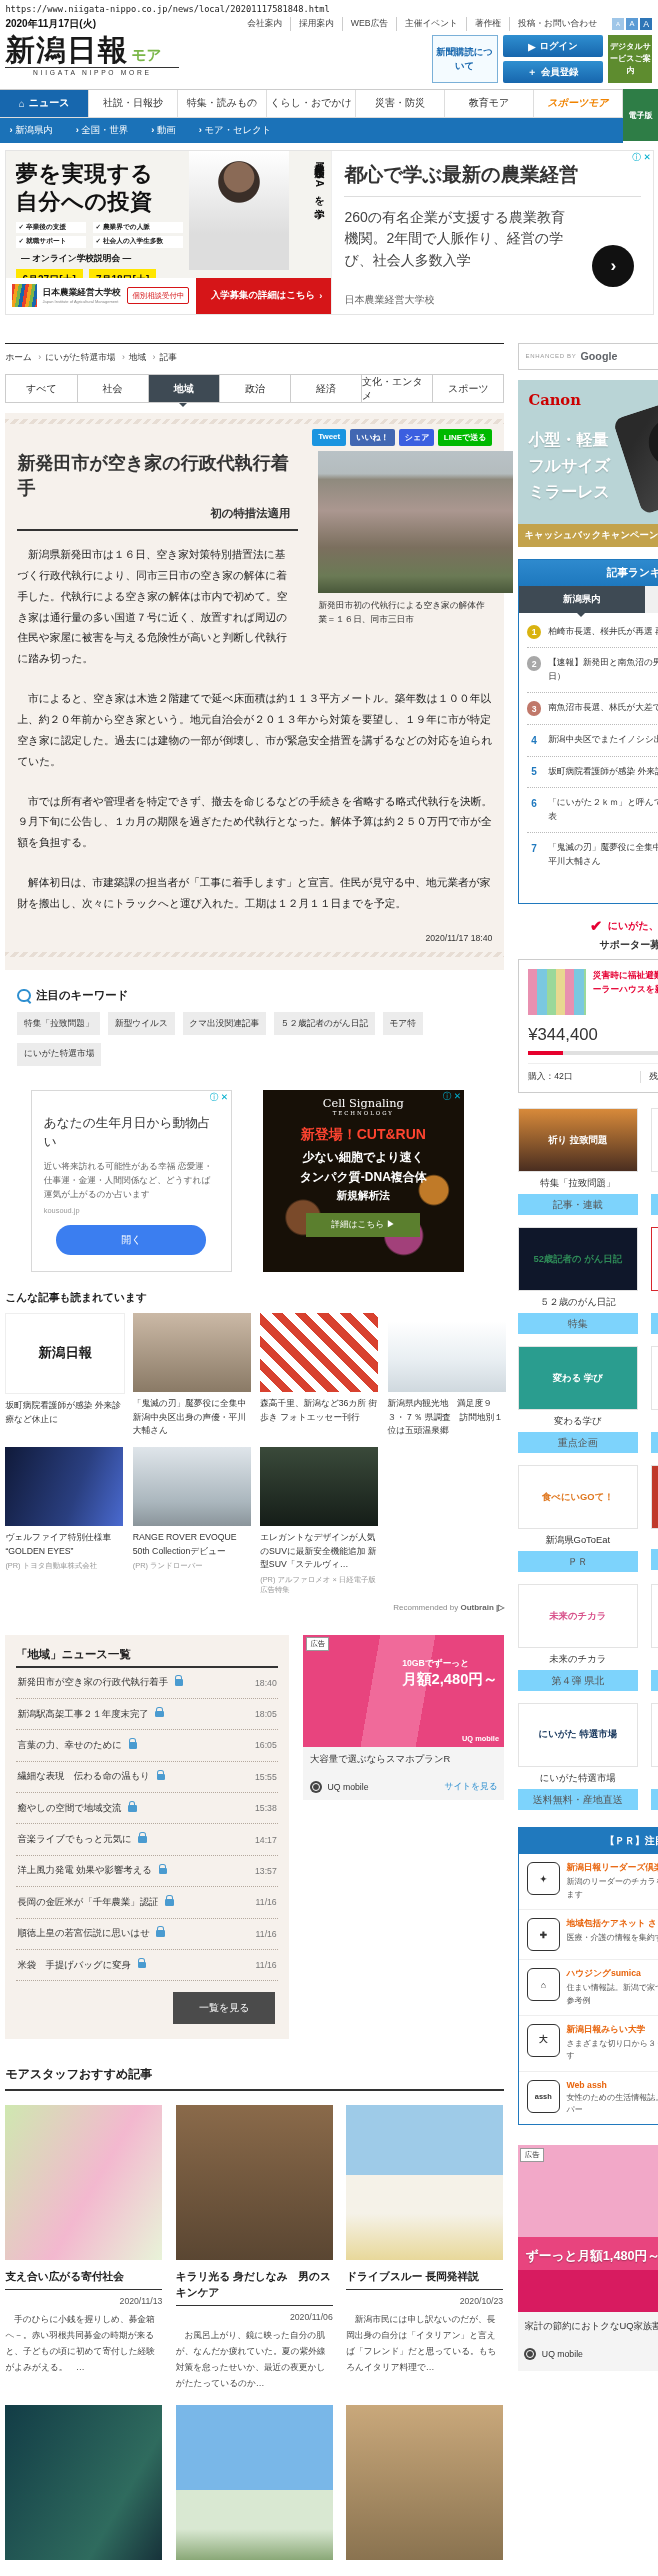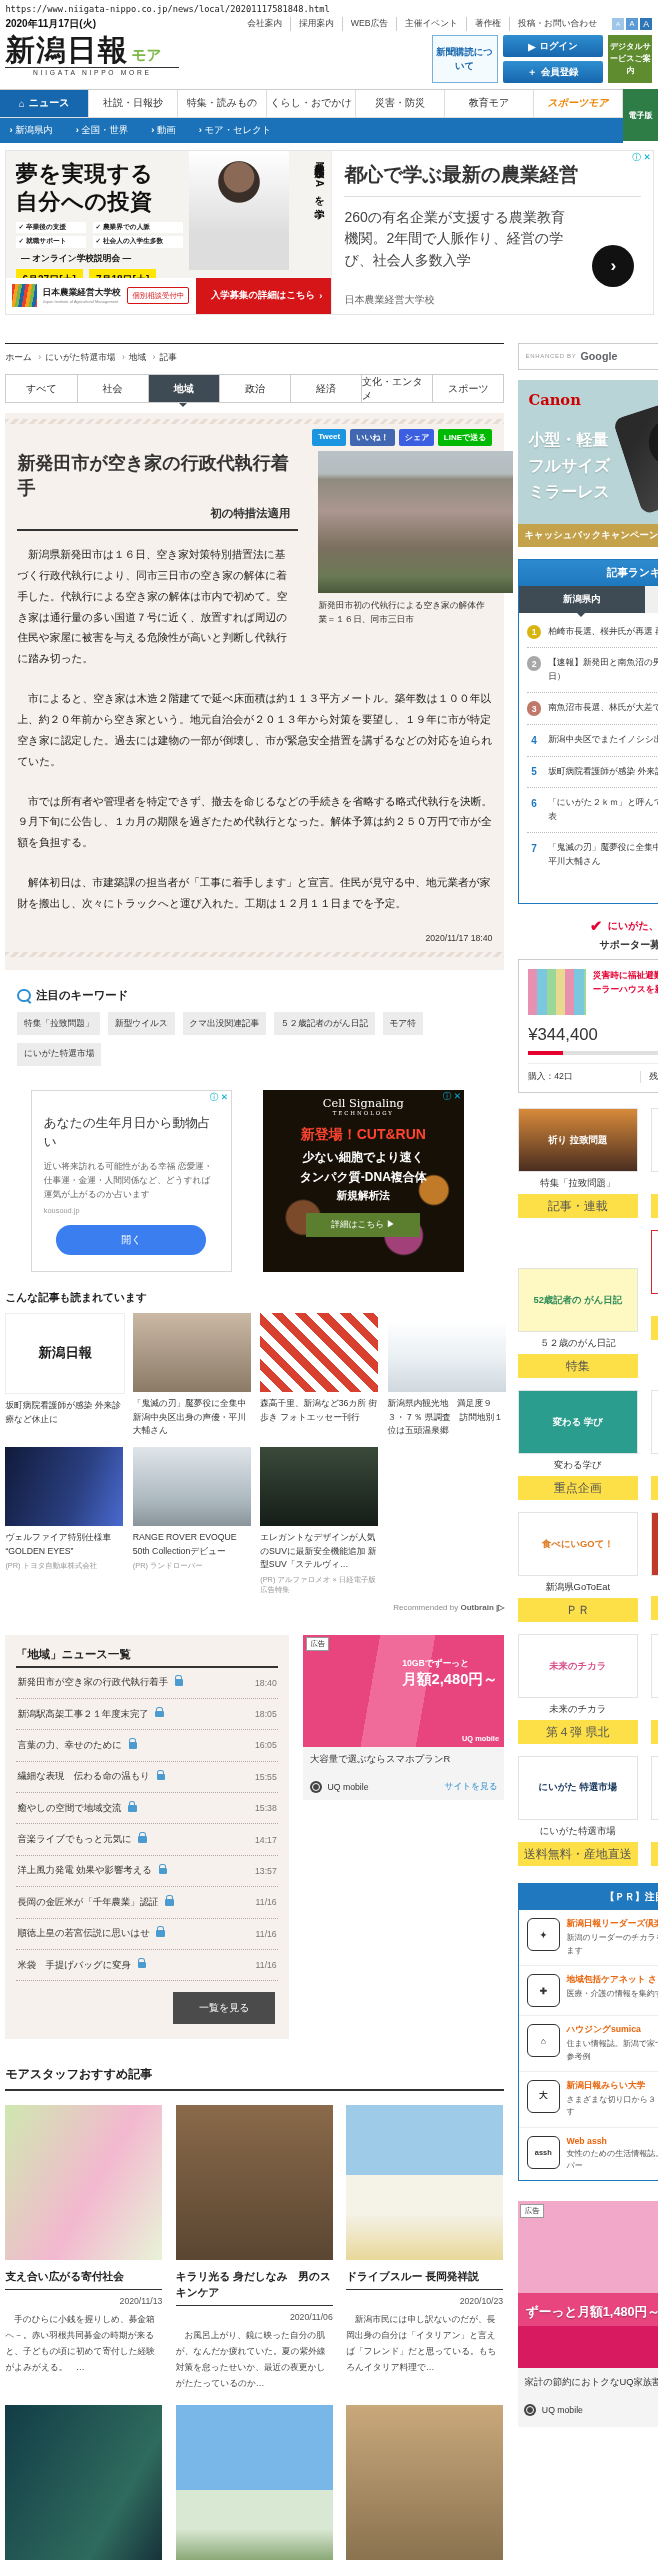--- a/index.html
+++ b/index.html
@@ -213,32 +213,32 @@
   .cf-bar i{position:absolute;left:0;top:0;bottom:0;background:#e6002d;}
   .cf-meta{display:flex;margin-top:8px;border-top:0.7px solid #eee;padding-top:6.7px;}
   .cf-meta span{font-size:8.7px;color:#333;flex:1;}
   .cf-meta span+span{border-left:0.7px solid #ddd;padding-left:8px;}
   
   .features{display:grid;grid-template-columns:120px 120px;gap:12px 13.4px;margin-top:14.7px;}
   .fcard{cursor:pointer;}
   .fthumb{width:120px;height:64px;border:0.7px solid #e3e3e3;box-sizing:border-box;display:flex;align-items:center;justify-content:center;text-align:center;font-weight:bold;font-size:9.4px;padding:2.7px;}
   .ft1{background:linear-gradient(#d88a3a,#4a2e20);color:#fff;}
   .ft2{background:#fff;color:#d8262c;}
-  .ft3{background:#fef9c3;color:#2e8b57;margin-top:38px;}
+  .ft3{background:#0f172a;color:#2e8b57;}
   .ft4{background:#fff;color:#d8262c;border:1.3px solid #d8262c;}
   .ft5{background:#2a9d8f;color:#fff;}
   .ft6{background:#fff;color:#222;}
   .ft7{background:#fff;color:#e07820;}
   .ft8{background:#c0392b;color:#fff;}
   .ft9{background:#fff;color:#d8508a;}
   .ft10{background:#fff;color:#1a7ac6;}
   .ft11{background:#fff;color:#16365c;}
   .ft12{background:#fff;color:#1a7ac6;}
   .fname{text-align:center;font-size:9.4px;color:#333;margin-top:5.4px;}
-  .ftag{background:#fde047;text-align:center;font-size:12px;color:#555;padding:3.3px 1.3px;margin-top:4px;}
+  .ftag{background:#7dd3fc;text-align:center;font-size:10px;color:#555;padding:3.3px 1.3px;margin-top:4px;}
   
   .prbox{border:1.3px solid #2079be;margin-top:17.4px;width:254px;box-sizing:border-box;background:#fff;}
   .pr-head{background:#2079be;color:#fff;text-align:center;font-size:10px;font-weight:bold;padding:6px 0;}
   .pr-item{display:flex;gap:6.7px;padding:8px;border-bottom:0.7px solid #eee;cursor:pointer;}
   .pr-icon{flex:0 0 31px;height:31px;border:1.3px solid #333;border-radius:6px;display:flex;align-items:center;justify-content:center;font-size:8.7px;font-weight:bold;color:#333;}
   .pr-name{font-size:8.7px;font-weight:bold;color:#e8640c;}
   .pr-desc{font-size:8px;color:#555;line-height:1.55;margin-top:2px;}
   
   .uq2{margin-top:20px;width:201px;position:relative;}
   .uq2-img{width:201px;height:167px;background:linear-gradient(#f2a8c8 0 55%,#e8447e 55% 75%,#d81b60 75%);position:relative;}

